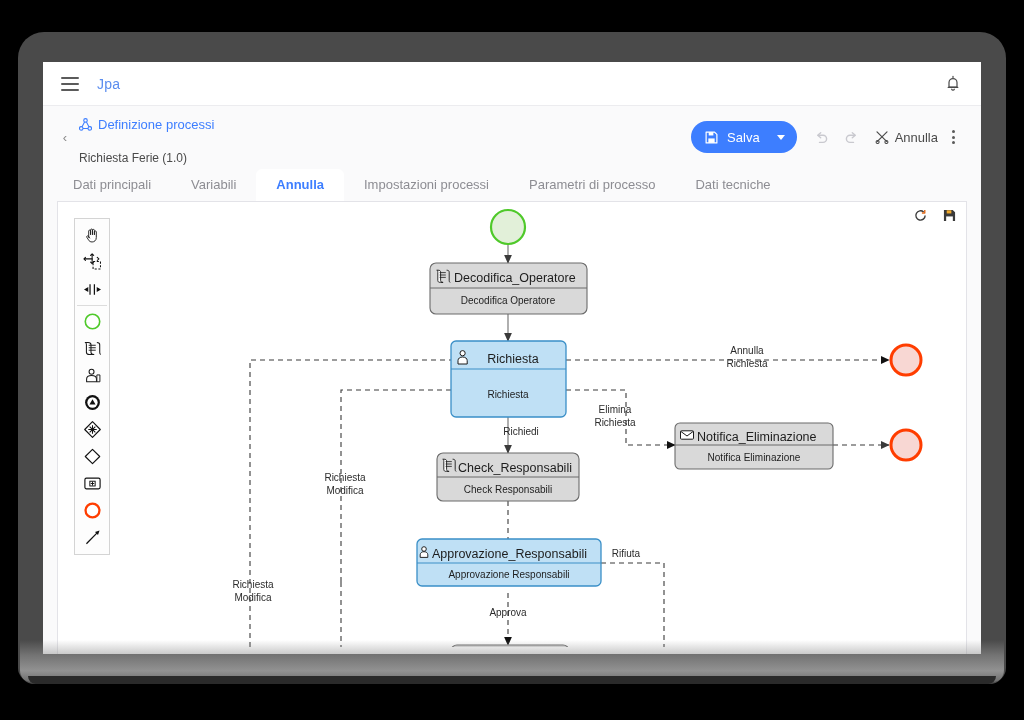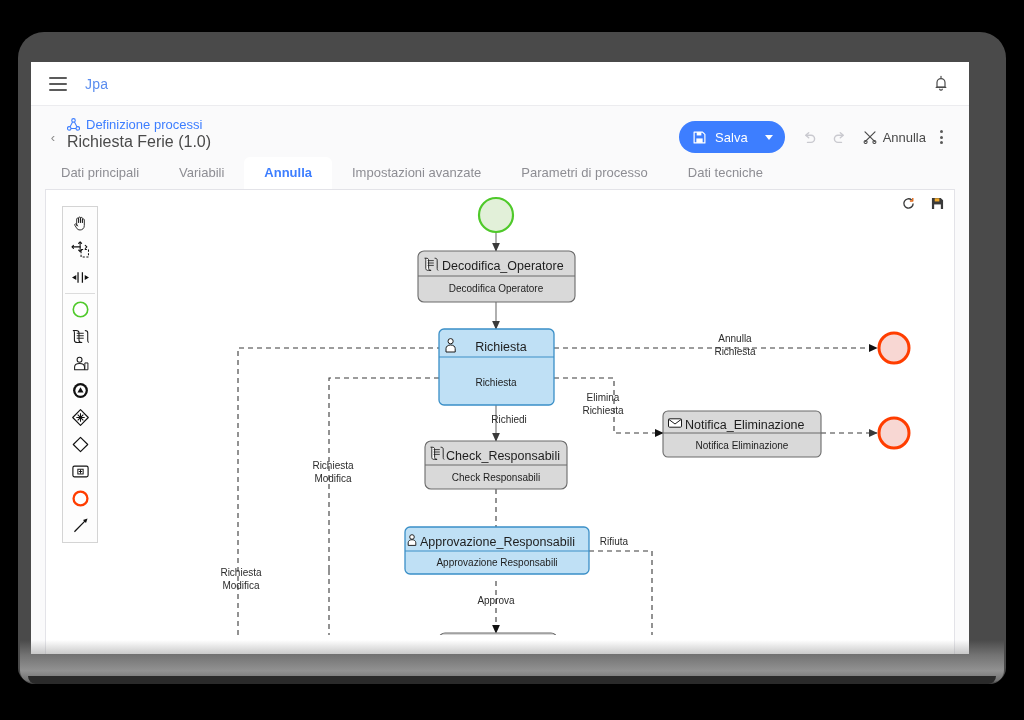--- a/index.html
+++ b/index.html
@@ -15,21 +15,21 @@
     position:absolute; left:0; top:0; width:1024px; height:720px;
     background:#000;
   }
   #bezel {
     position:absolute; left:18px; top:32px; width:988px; height:650px;
     background:#4a4a4a;
     border-radius:26px 26px 14px 14px;
     box-shadow:0 2px 8px rgba(0,0,0,.6);
   }
   #screen {
-    position:absolute; left:31px; top:62px; width:938px; height:592px;
+    position:absolute; left:43px; top:62px; width:938px; height:592px;
     background:#ffffff;
     overflow:hidden;
   }
   
   #base-fade {
     position:absolute; left:20px; top:640px; width:984px; height:44px;
     background:linear-gradient(to bottom, rgba(120,120,120,0) 0%, rgba(150,150,150,.55) 35%, rgba(170,170,170,.75) 70%, rgba(120,120,120,.6) 100%);
     border-radius:0 0 14px 14px;
     pointer-events:none;
   }
@@ -59,21 +59,21 @@
     background:#fafafb; padding:9px 18px 4px 14px; display:flex; align-items:flex-start;
     position:relative;
   }
   .backchev {
     width:16px; height:32px; display:flex; align-items:center; justify-content:center;
     color:#8a8a8a; font-size:13px; cursor:pointer; margin-right:6px; margin-top:6px;
   }
   .title-block { padding-top:2px; }
   .crumb { display:flex; align-items:center; gap:6px; color:#3d7eff; font-size:13px; }
   .crumb-icon { width:13px; height:13px; }
-  .proc-title { color:#4a4a4a; font-size:16px; margin-top:1px; }
+  .proc-title { color:#4a4a4a; font-size:12px; margin-top:19px; }
 
   .title-actions { margin-left:auto; display:flex; align-items:center; gap:0; padding-top:6px; }
   .btn-save {
     display:flex; align-items:center; background:#3d7eff; color:#fff;
     border:none; border-radius:18px; height:32px; padding:0 6px 0 14px; font-size:13px;
     cursor:pointer; gap:9px; min-width:96px;
   }
   .btn-save .floppy { width:13px; height:13px; }
   .btn-save .caret { width:0;height:0;border-left:4px solid transparent;border-right:4px solid transparent;border-top:5px solid #fff; margin-left:8px; margin-right:6px;}
   .icon-btn { width:30px; height:30px; display:flex; align-items:center; justify-content:center; cursor:pointer; color:#c9c9cf; }
@@ -209,21 +209,21 @@
             <i></i>
             <i></i>
           </div>
       </div>
     </div>
 
     <div class="tabs">
       <div class="tab">Dati principali</div>
       <div class="tab">Variabili</div>
       <div class="tab active">Annulla</div>
-      <div class="tab">Impostazioni avanzate</div>
+      <div class="tab">Impostazioni processi</div>
       <div class="tab">Parametri di processo</div>
       <div class="tab">Dati tecniche</div>
     </div>
 
     <div class="canvas-wrap">
       <div class="canvas">
 
         <div class="canvas-tools">
           <div>
             <svg width="13" height="13" viewBox="0 0 14 14">

